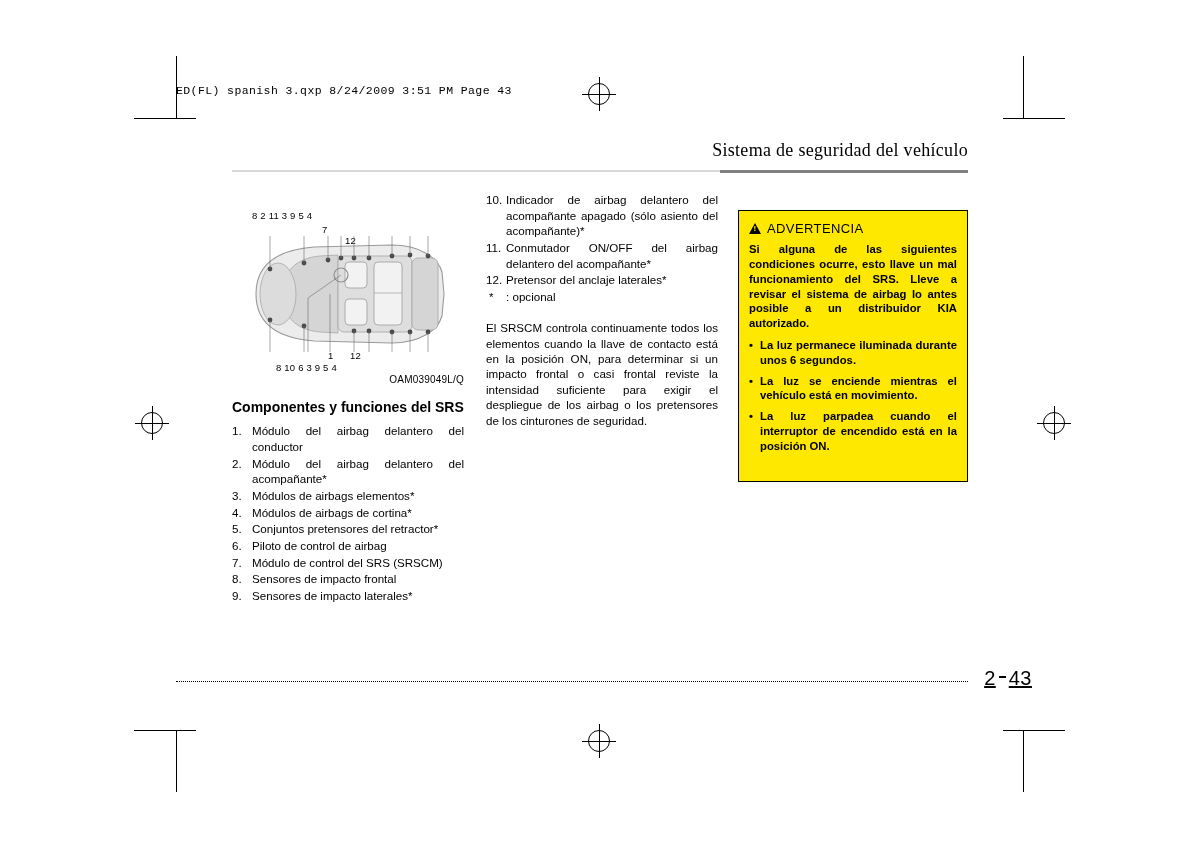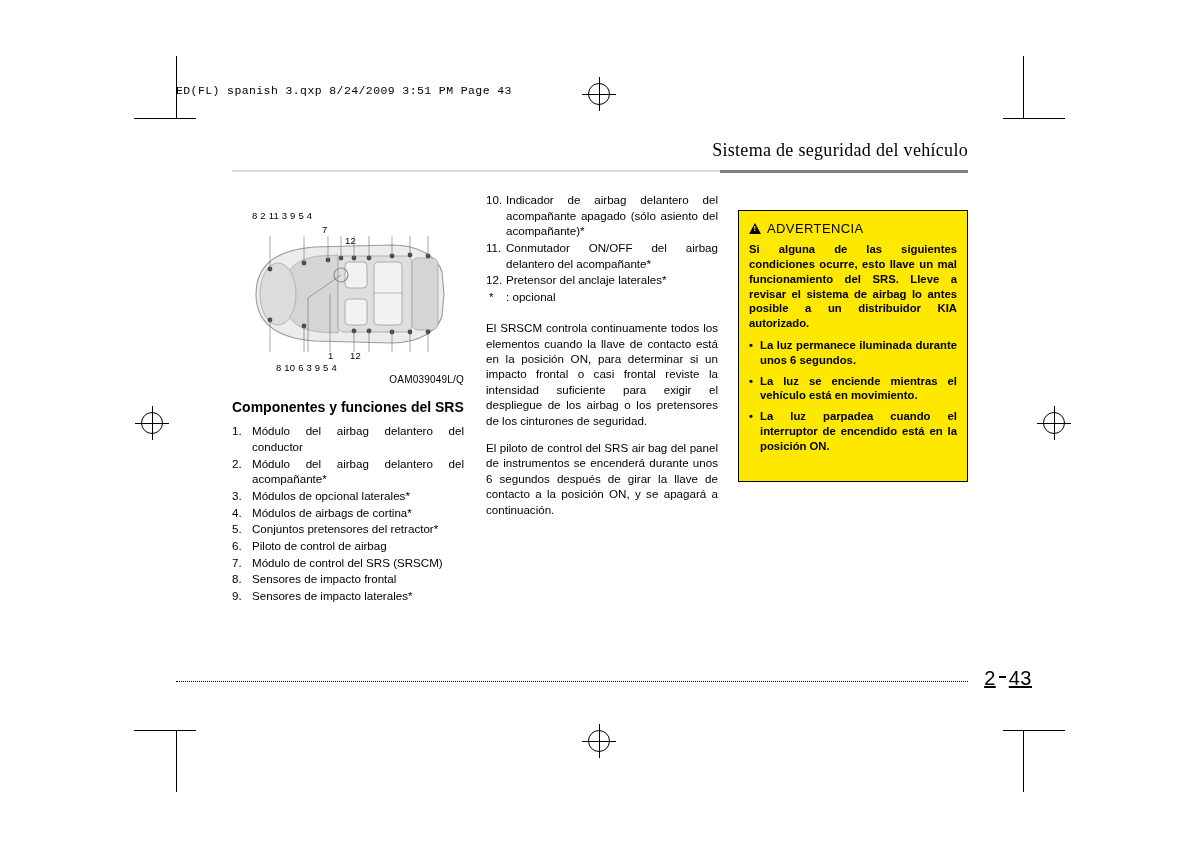--- a/index.html
+++ b/index.html
@@ -371,42 +371,41 @@
     <div class="numrow" style="left:118px; top:140px;">12</div>
     <div class="numrow" style="left:20px; top:152px;padding-left:24px;">8    10   6        3        9   5   4</div>
     <div class="fig-caption">OAM039049L/Q</div>
   </div>
 
   <div class="sec-title">Componentes y funciones del SRS</div>
 
   <ol class="numlist">
     <li><span class="n">1.</span><span>Módulo del airbag delantero del conductor</span></li>
     <li><span class="n">2.</span><span>Módulo del airbag delantero del acompañante*</span></li>
-    <li><span class="n">3.</span><span>Módulos de opcional laterales*</span></li>
+    <li><span class="n">3.</span><span>Módulos de airbags elementos*</span></li>
     <li><span class="n">4.</span><span>Módulos de airbags de cortina*</span></li>
     <li><span class="n">5.</span><span>Conjuntos pretensores del retractor*</span></li>
     <li><span class="n">6.</span><span>Piloto de control de airbag</span></li>
     <li><span class="n">7.</span><span>Módulo de control del SRS (SRSCM)</span></li>
     <li><span class="n">8.</span><span>Sensores de impacto frontal</span></li>
     <li><span class="n">9.</span><span>Sensores de impacto laterales*</span></li>
   </ol>
 </div>
 
 <div class="col col-mid">
   <ol class="numlist">
     <li><span class="n">10.</span><span>Indicador de airbag delantero del acompañante apagado (sólo asiento del acompañante)*</span></li>
     <li><span class="n">11.</span><span>Conmutador ON/OFF del airbag delantero del acompañante*</span></li>
     <li><span class="n">12.</span><span>Pretensor del anclaje laterales*</span></li>
   </ol>
   <div class="note-line">
     <span class="n">*</span><span>: opcional</span>
   </div>
 
   <p class="para" style="margin-top:16px;">El SRSCM controla continuamente todos los elementos cuando la llave de contacto está en la posición ON, para determinar si un impacto frontal o casi frontal reviste la intensidad suficiente para exigir el despliegue de los airbag o los pretensores de los cinturones de seguridad.</p>
-  <p class="para" style="margin-top:12px;">El piloto de control del SRS air bag del panel de instrumentos se encenderá durante unos 6 segundos después de girar la llave de contacto a la posición ON, y se apagará a continuación.</p>
 </div>
 
 <div class="col col-right">
   <div class="warnbox">
     <div class="wtitle">
       <span class="tri"></span>
       <span>ADVERTENCIA</span>
     </div>
     <div class="wbody">Si alguna de las siguientes condiciones ocurre, esto llave un mal funcionamiento del SRS. Lleve a revisar el sistema de airbag lo antes posible a un distribuidor KIA autorizado.</div>
     <ul>

